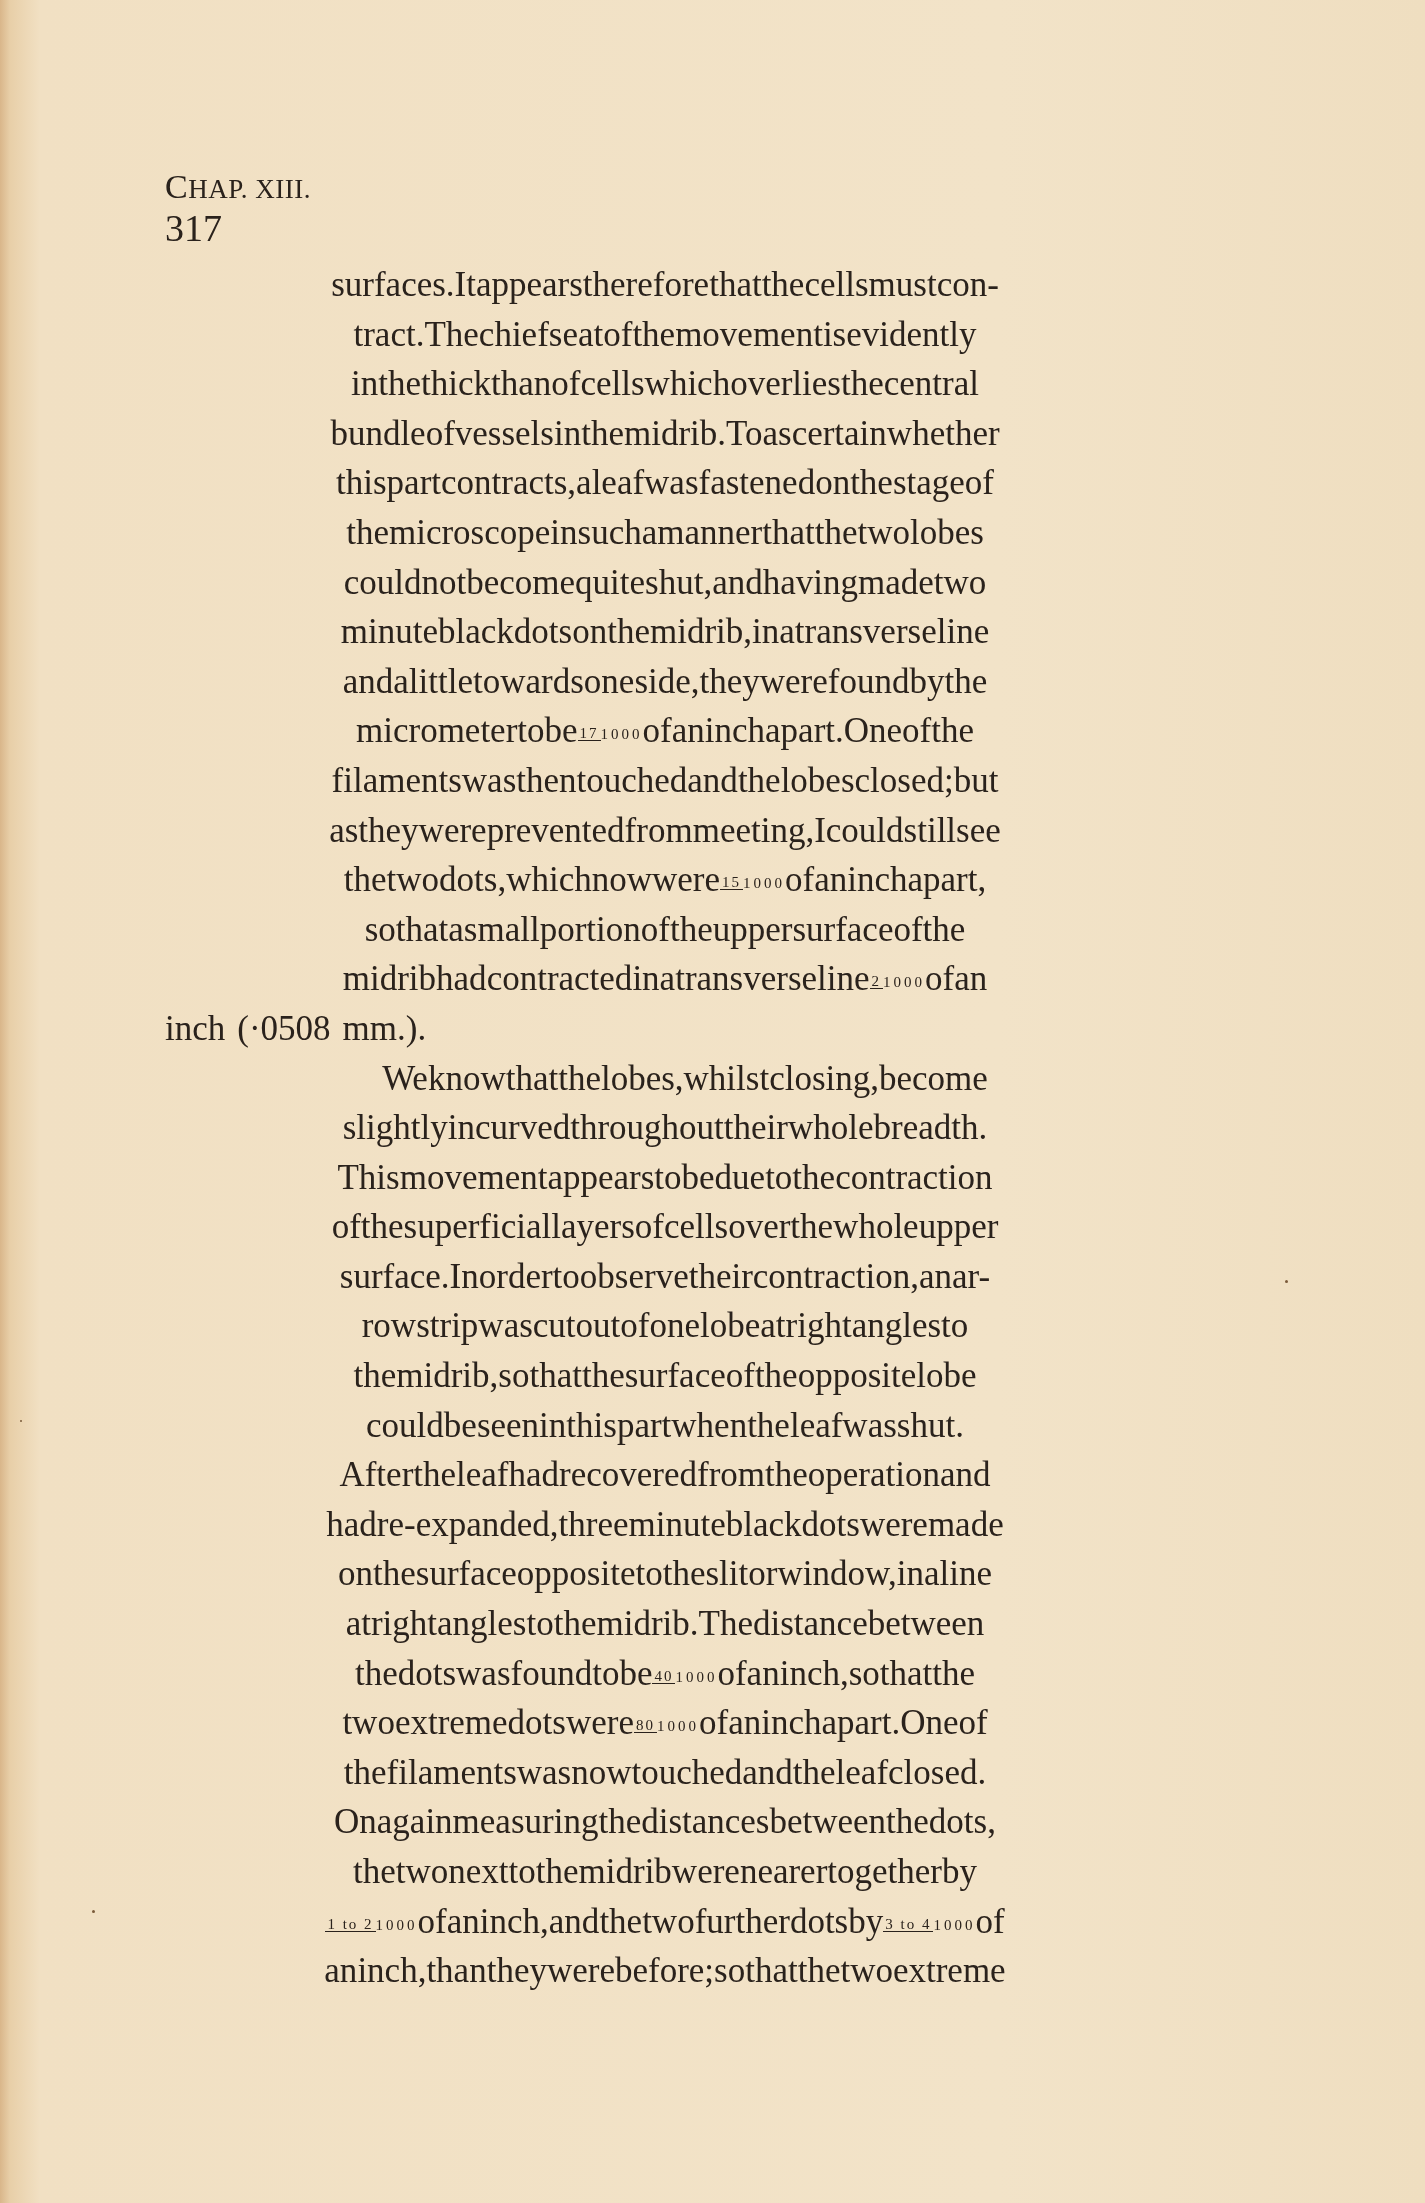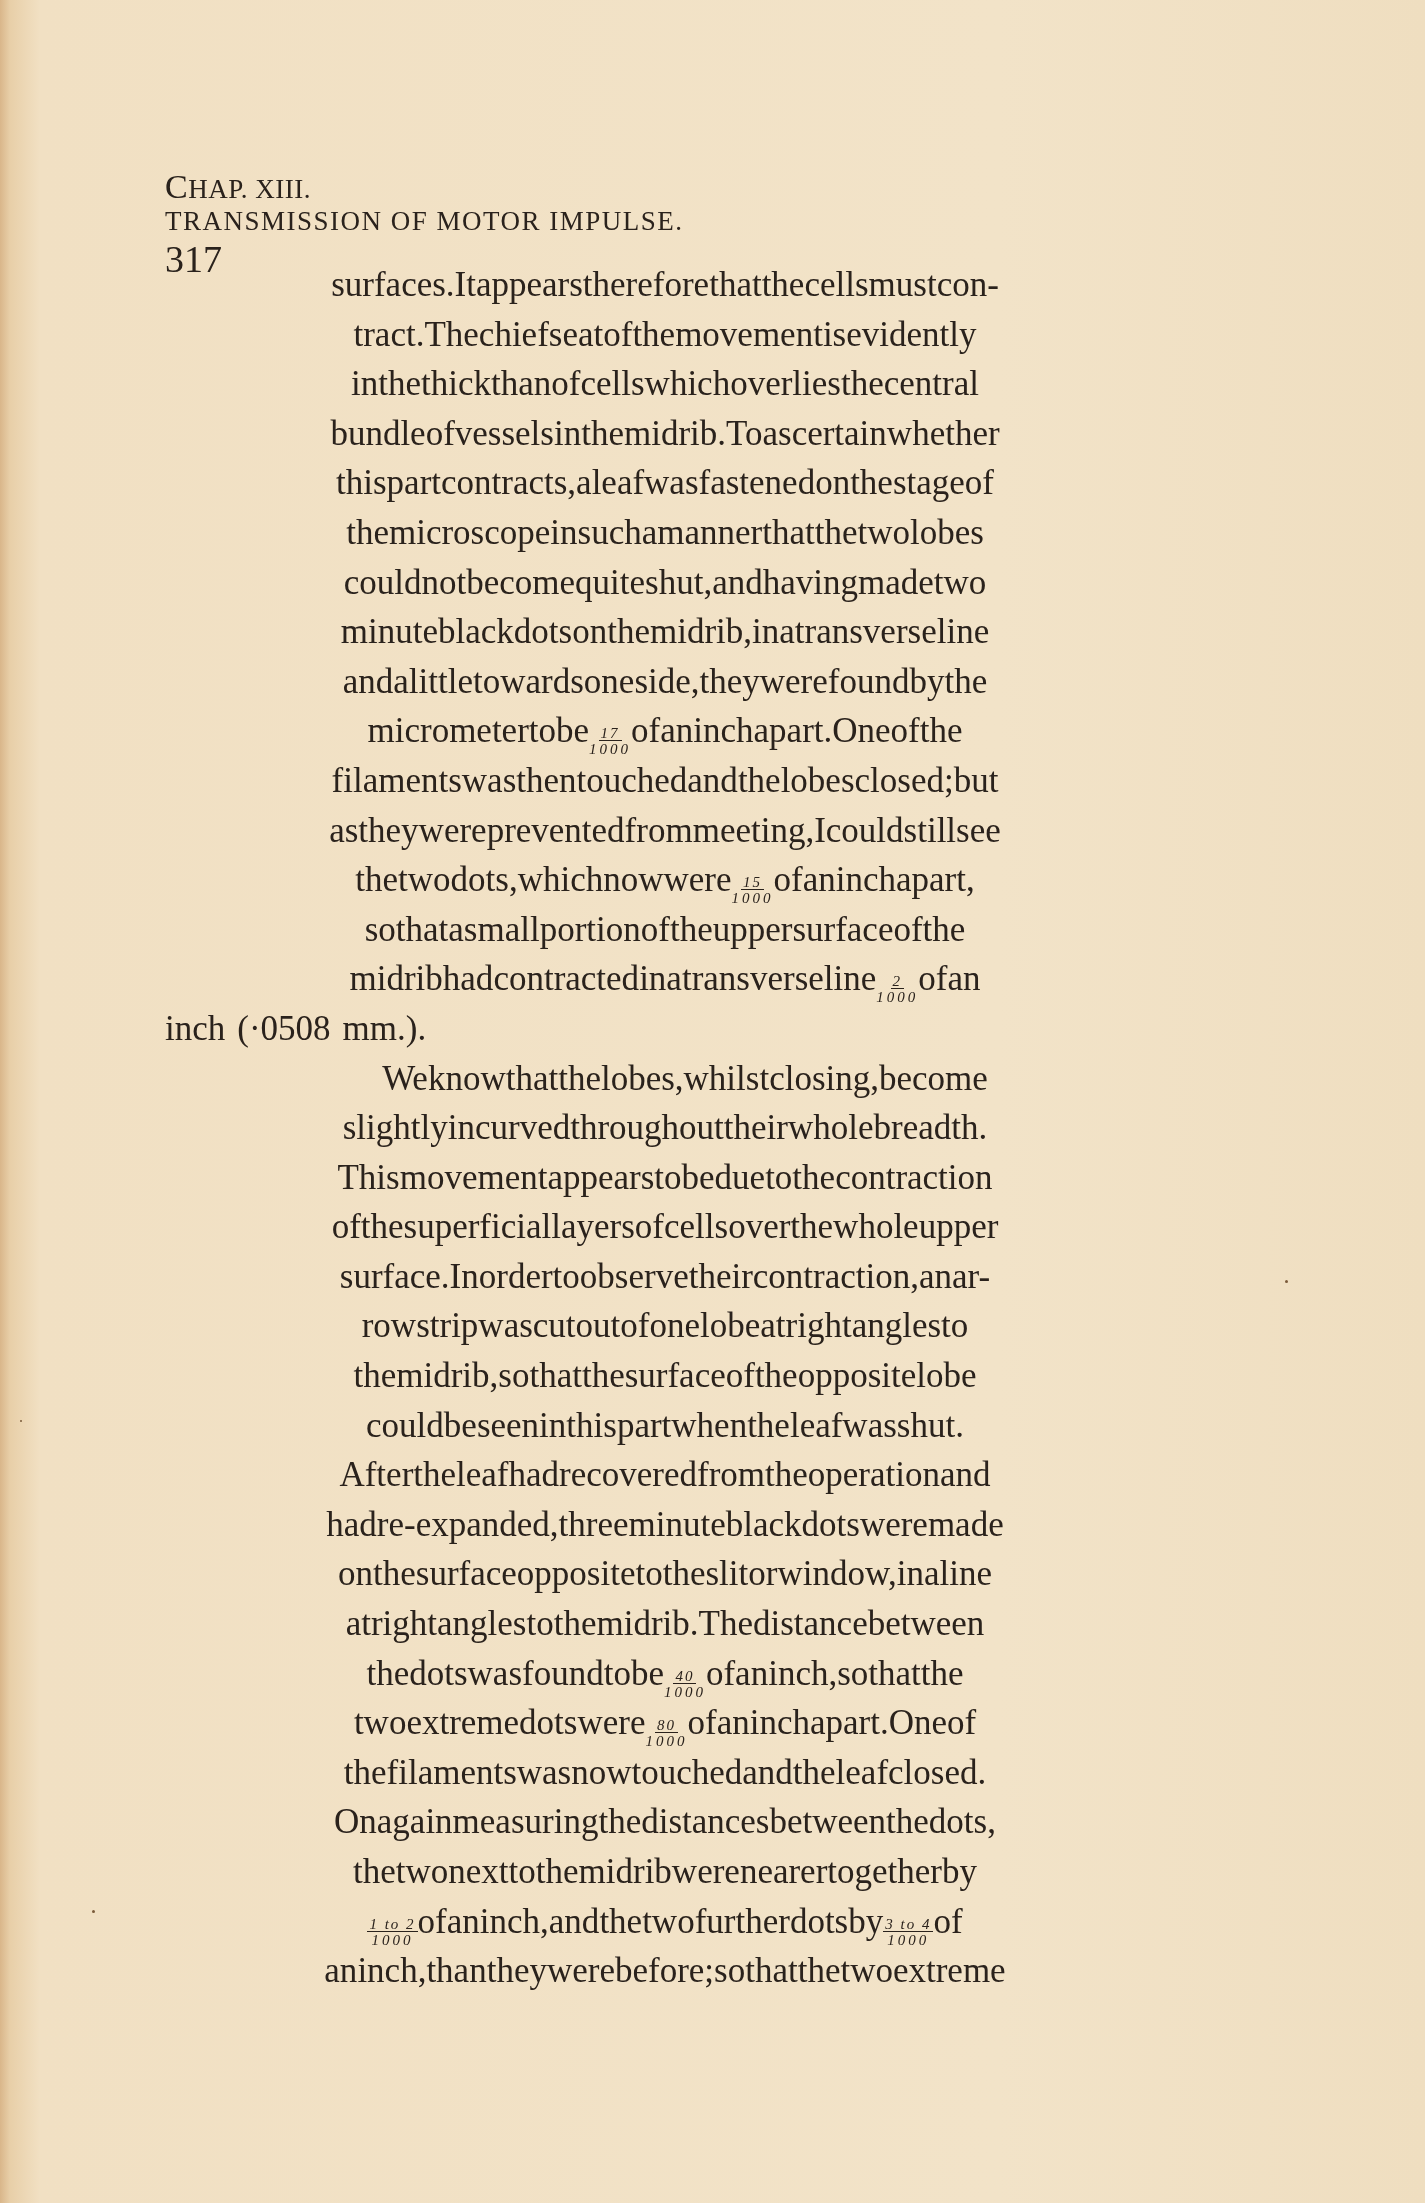--- a/index.html
+++ b/index.html
@@ -34,35 +34,34 @@
     font-size: 35px;
     text-align: justify; text-align-last: justify;
     white-space: nowrap;
     display: flex; justify-content: center; align-items: baseline;
   }
   .line.last { justify-content: flex-start; }
   .line.last .w { margin-right: 12px; }
   .line.indent { padding-left: 40px; }
   .w { display: inline-block; }
   .frac {
-    display: inline-flex; flex-direction: column; align-items: center;
+    display: inline-flex; flex-direction: row; align-items: center;
     font-size: 15px; line-height: 14px; vertical-align: middle;
-    position: relative; top: -4px; font-style: italic;
+    position: relative; top: -4px;
   }
   .frac .num { padding: 0 2px; border-bottom: 1.5px solid #2a221c; letter-spacing: 2px; }
   .frac .den { letter-spacing: 3px; padding-top: 1px; }
   .mark { position: absolute; background: #7a5a3a; border-radius: 50%; }
 </style>
 </head>
 <body>
 
 <div class="page">
   <div class="header">
     <span class="chap"><span class="big">C</span><span>HAP. XIII.</span></span>
-    <span class="title">TRANSMISSION OF MOTOR IMPULSE.</span>
     <span class="pageno">317</span>
   </div>
 
   <div class="body" id="body">
       <div class="line">
         <span class="w">surfaces.</span>
         <span class="w">It</span>
         <span class="w">appears</span>
         <span class="w">therefore</span>
         <span class="w">that</span>

